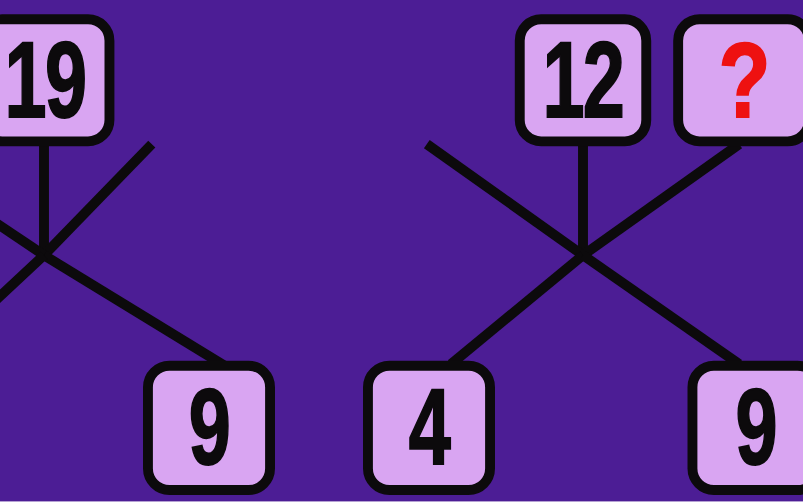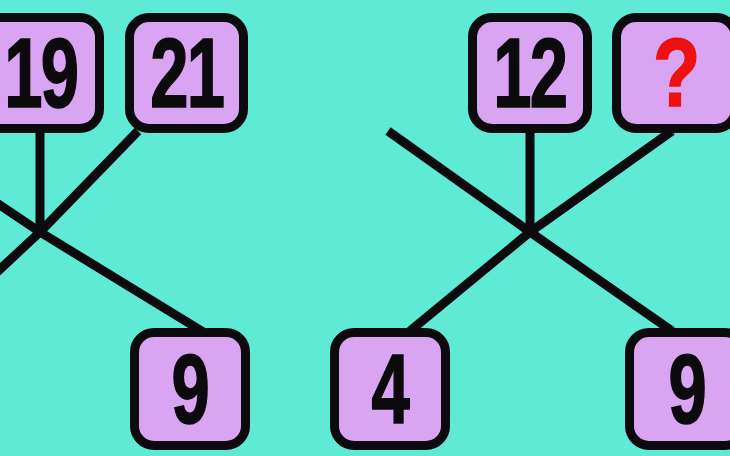--- a/index.html
+++ b/index.html
@@ -7,21 +7,21 @@
     padding: 0;
     background: #ffffff;
   }
   body {
     font-family: "Liberation Sans", sans-serif;
   }
   #puzzle-canvas {
     position: relative;
     width: 730px;
     height: 456px;
-    background: #5eead4;
+    background: #4c1d95;
     overflow: hidden;
   }
   #edge-layer {
     position: absolute;
     left: 0;
     top: 0;
     width: 730px;
     height: 456px;
     z-index: 1;
   }
@@ -84,23 +84,20 @@
       <line x1="388" y1="131" x2="530" y2="232"></line>
       <line x1="672" y1="131" x2="530" y2="232"></line>
       <line x1="530" y1="232" x2="410" y2="331"></line>
       <line x1="530" y1="232" x2="672" y2="331"></line>
     </g>
   </svg>
 
   <div class="node-box" id="node-19">
     <span class="node-label">19</span>
   </div>
-  <div class="node-box" id="node-21">
-    <span class="node-label">21</span>
-  </div>
   <div class="node-box" id="node-12">
     <span class="node-label">12</span>
   </div>
   <div class="node-box" id="node-q">
     <span class="node-label accent">?</span>
   </div>
 
   <div class="node-box" id="node-9a">
     <span class="node-label">9</span>
   </div>

